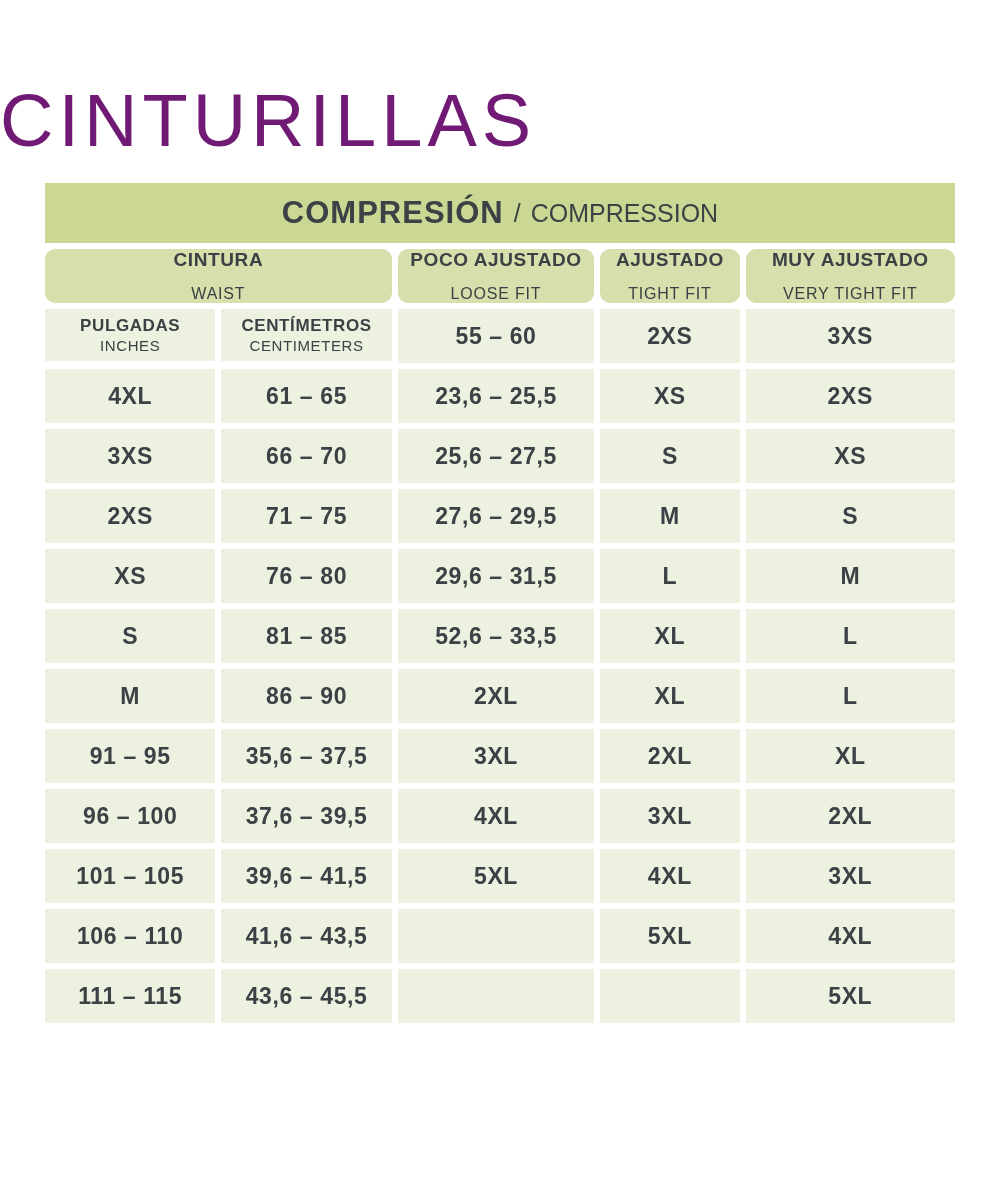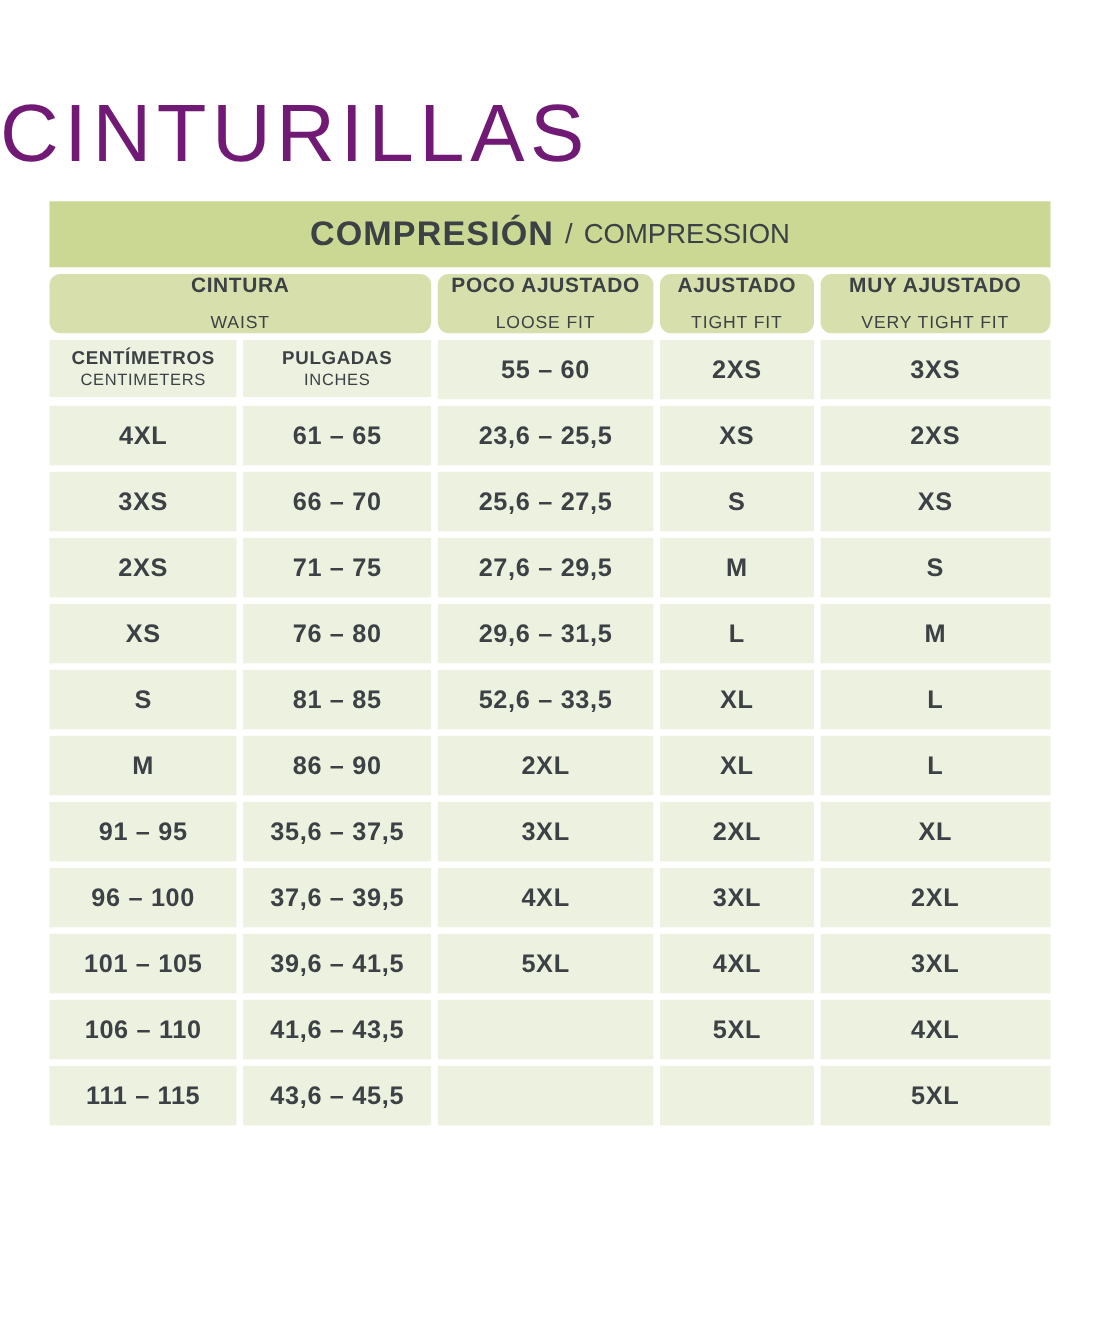--- a/index.html
+++ b/index.html
@@ -103,26 +103,26 @@
     <div class="hdr">
       <span class="l1">AJUSTADO</span>
       <span class="l2">TIGHT FIT</span>
     </div>
     <div class="hdr">
       <span class="l1">MUY AJUSTADO</span>
       <span class="l2">VERY TIGHT FIT</span>
     </div>
 
     <div class="sub">
+      <span class="l1">PULGADAS</span>
+      <span class="l2">INCHES</span>
+    </div>
+    <div class="sub">
       <span class="l1">CENTÍMETROS</span>
       <span class="l2">CENTIMETERS</span>
-    </div>
-    <div class="sub">
-      <span class="l1">PULGADAS</span>
-      <span class="l2">INCHES</span>
     </div>
 
   <div class="cell">55 – 60</div>
       <div class="cell">2XS</div>
       <div class="cell">3XS</div>
       <div class="cell">4XL</div>
       <div class="cell">61 – 65</div>
       <div class="cell">23,6 – 25,5</div>
       <div class="cell">XS</div>
       <div class="cell">2XS</div>

